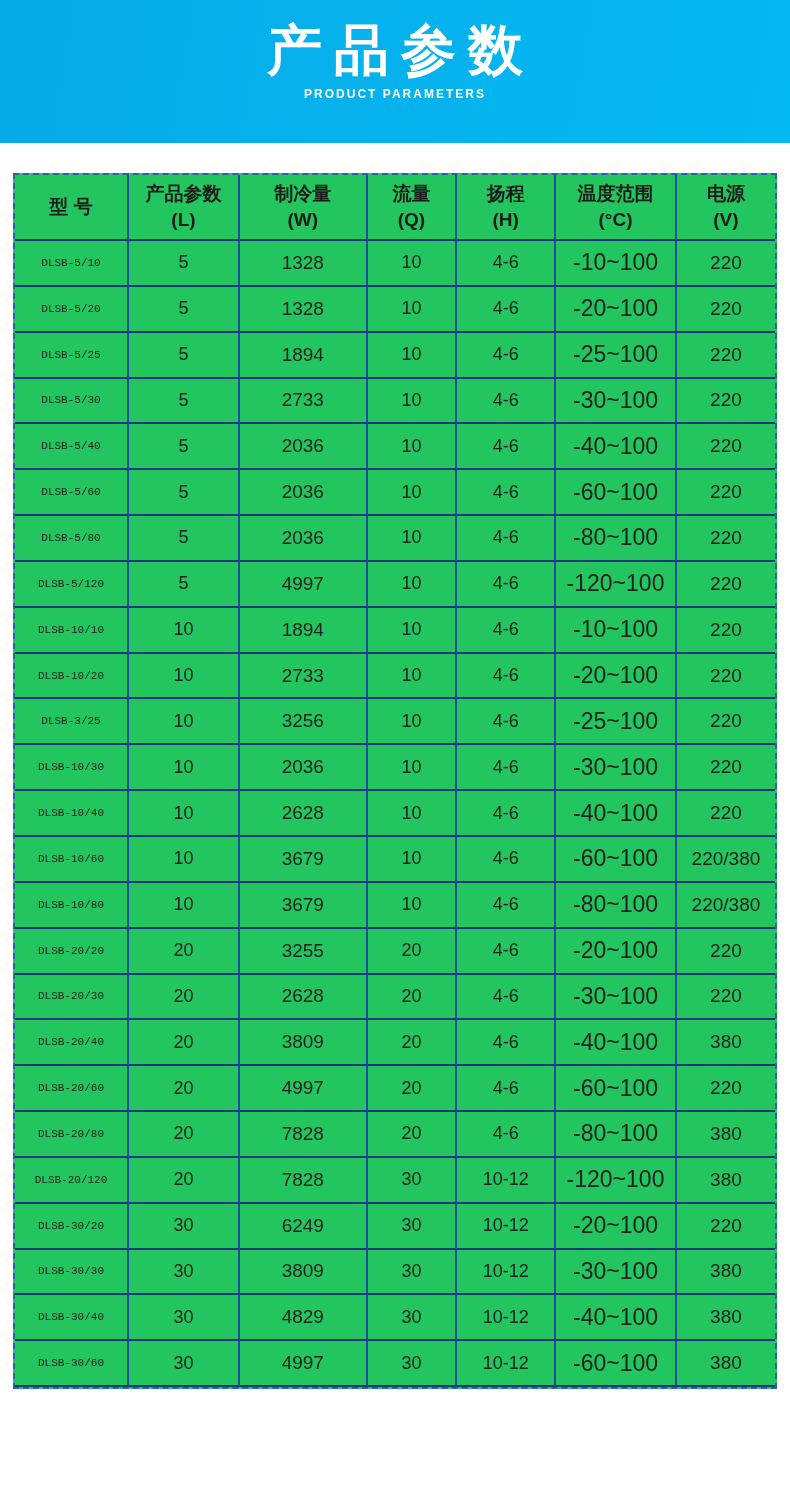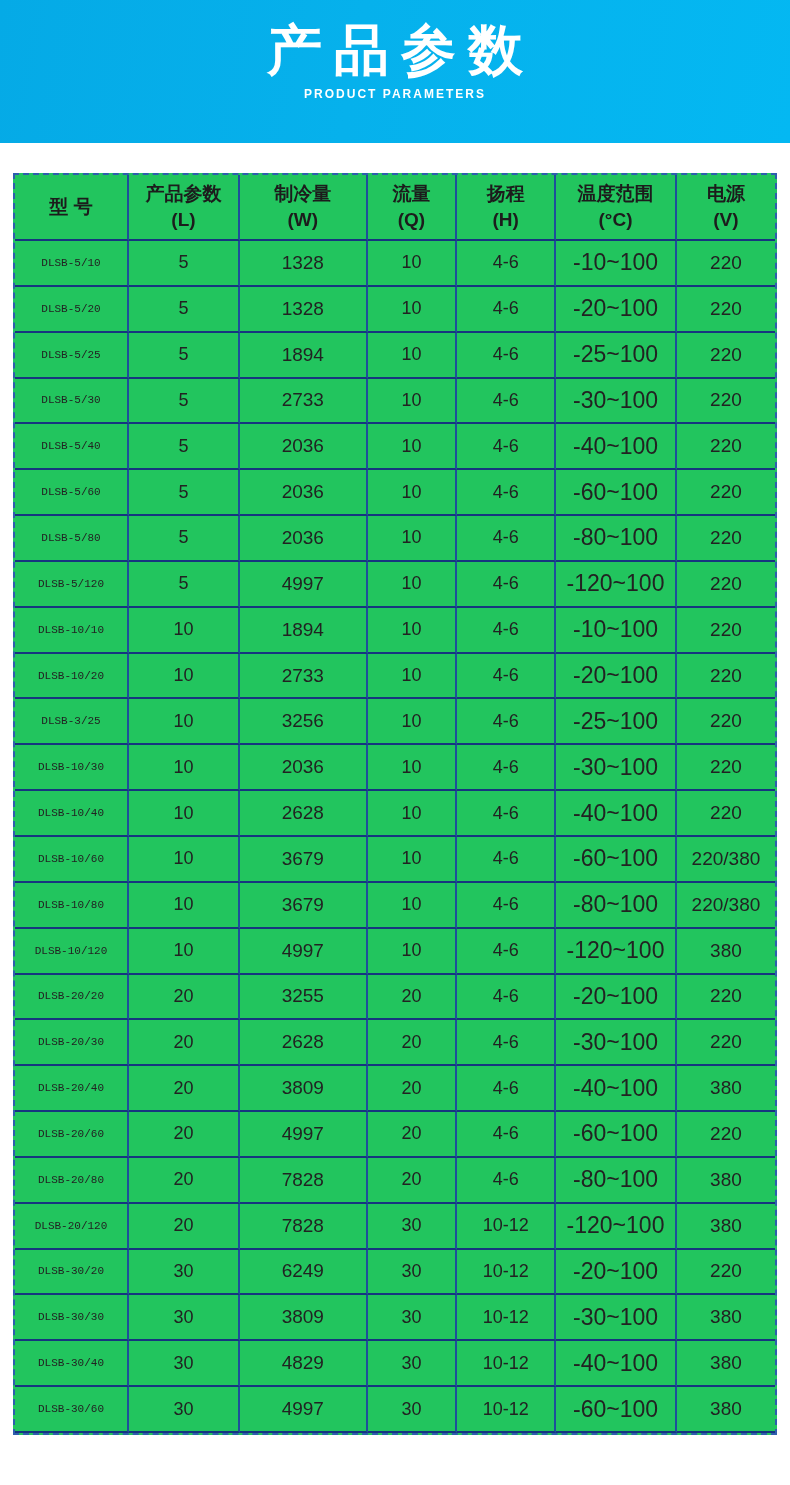--- a/index.html
+++ b/index.html
@@ -261,29 +261,20 @@
         <tr>
           <td>DLSB-10/80</td>
           <td>10</td>
           <td>3679</td>
           <td>10</td>
           <td>4-6</td>
           <td>-80~100</td>
           <td>220/380</td>
         </tr>
         <tr>
-          <td>DLSB-10/120</td>
-          <td>10</td>
-          <td>4997</td>
-          <td>10</td>
-          <td>4-6</td>
-          <td>-120~100</td>
-          <td>380</td>
-        </tr>
-        <tr>
           <td>DLSB-20/20</td>
           <td>20</td>
           <td>3255</td>
           <td>20</td>
           <td>4-6</td>
           <td>-20~100</td>
           <td>220</td>
         </tr>
         <tr>
           <td>DLSB-20/30</td>

